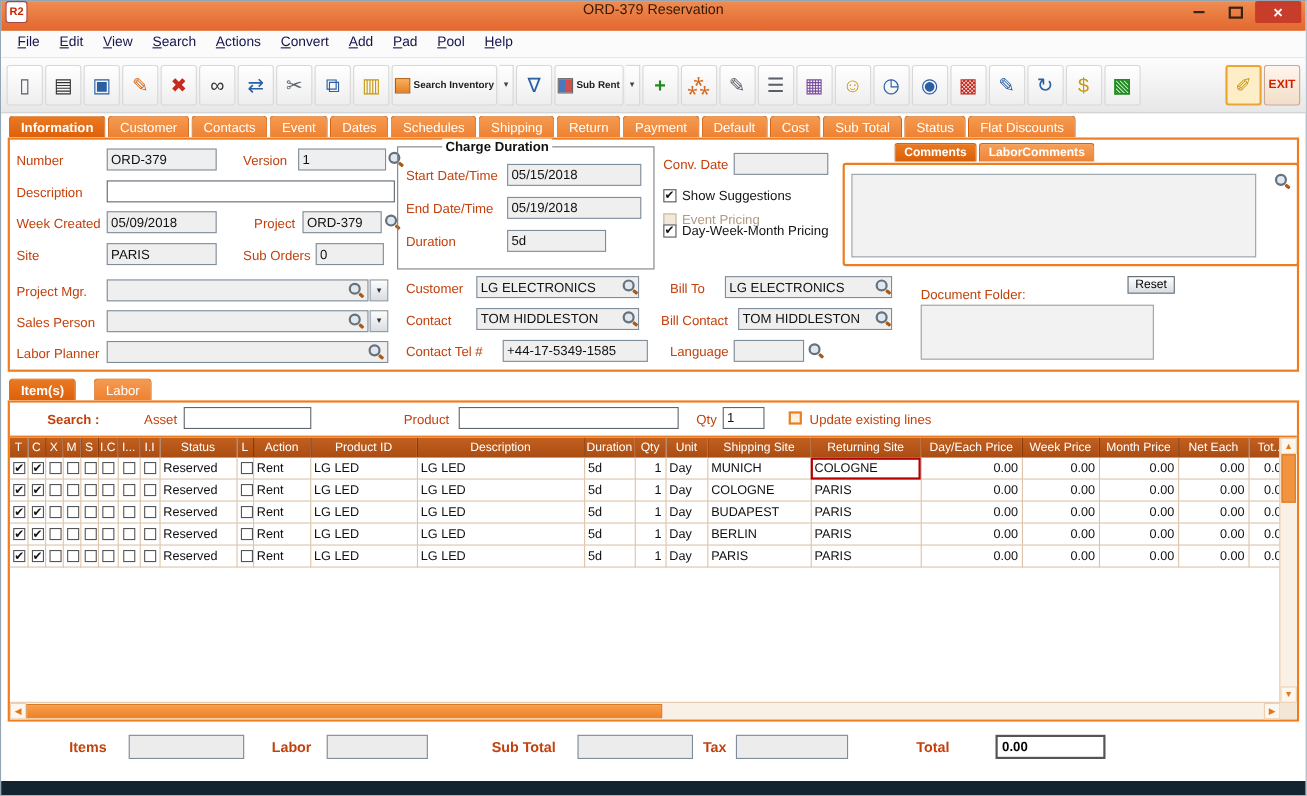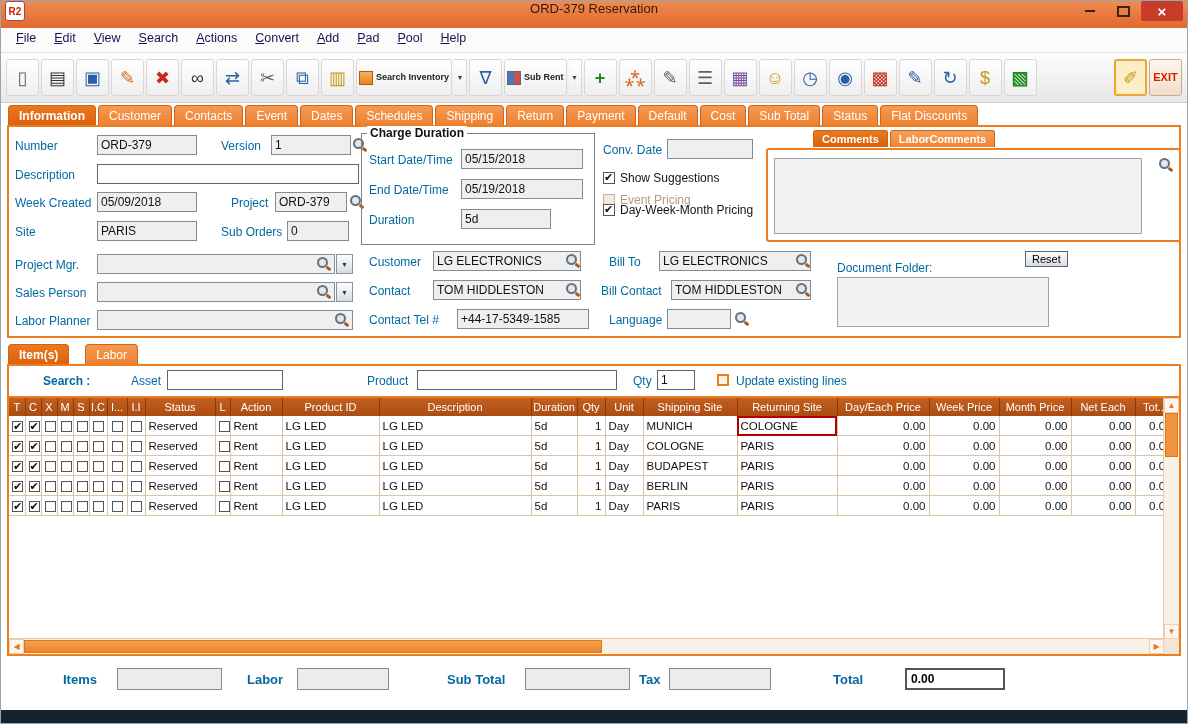--- a/index.html
+++ b/index.html
@@ -39,36 +39,36 @@
   .tbtn.hl{border:2px solid #eea430;background:#fdeec8;}
   .tbtn.exit{color:#d42000;font-weight:bold;font-size:11px;border:1px solid #c8a890;background:linear-gradient(#fff6ee,#f2ddc8);}
   .tspace{margin-left:auto;}
   
   .tabrow{display:flex;gap:2px;padding:3px 0 0 7px;height:22px;box-sizing:border-box;align-items:flex-end;}
   .tab{font-size:12px;color:#fff;padding:3px 10px 2px;background:linear-gradient(#f59a50,#ee8132);
        border:1px solid #cf6414;border-bottom:none;border-radius:4px 4px 0 0;white-space:nowrap;cursor:default;}
   .tab.sel{background:linear-gradient(#ea7a22,#dd600a);font-weight:bold;}
   
   .info-panel{position:relative;margin:0 6px;height:213px;border:2px solid #ee7d20;background:#fff;box-sizing:border-box;}
-  .lbl{position:absolute;font-size:12px;color:#0369a1;white-space:nowrap;}
+  .lbl{position:absolute;font-size:12px;color:#c2410c;white-space:nowrap;}
   .lbl.b{font-weight:bold;}
   .dislbl{color:#b39a82;}
   input.fld{position:absolute;height:20px;box-sizing:border-box;border:1px solid #7f8c99;background:#efefef;
             font-size:12px;padding:1px 3px;font-family:inherit;color:#111;}
   input.fld.white{background:#fff;border:1px solid #5c6670;}
   .mag{position:absolute;width:14px;height:14px;cursor:pointer;}
   .mag::before{content:"";position:absolute;left:0;top:0;width:7px;height:7px;border:2px solid #68707a;
                border-radius:50%;background:#dfe8f0;}
   .mag::after{content:"";position:absolute;left:9px;top:10px;width:5px;height:3px;background:#a85a18;
               transform:rotate(40deg);border-radius:1px;}
   .ddbtn{position:absolute;width:17px;height:20px;box-sizing:border-box;border:1px solid #8a949e;
          background:linear-gradient(#fdfdfd,#d9dde1);display:flex;align-items:center;justify-content:center;}
   .ddbtn::after{content:"▼";font-size:7px;color:#333;}
   .group{position:absolute;border:1px solid #808080;}
-  .group-title{position:absolute;font-size:12px;font-weight:bold;color:#111;background:#fff;padding:0 3px;}
+  .group-title{position:absolute;font-size:12px;font-weight:bold;color:#111;background:#fff;padding:0 3px;margin-left:35px;}
   .cbx-row{position:absolute;display:flex;align-items:center;gap:5px;font-size:12px;color:#141414;}
   .cb{width:12px;height:12px;box-sizing:border-box;border:1px solid #555;background:#fff;position:relative;
       display:inline-block;flex:none;}
   .cb.checked::after{content:"✔";position:absolute;left:0;top:-2px;font-size:11px;color:#111;}
   .cb.dis{border-color:#c8b29a;background:#f2e8dc;}
   .cb.orange{border:2px solid #e88022;background:#fdf2e2;}
   .ctabs{position:absolute;left:804px;top:3px;display:flex;gap:2px;}
   .ctab{font-size:11px;font-weight:bold;color:#fff;padding:2px 8px;background:linear-gradient(#f5a058,#ee8336);
         border:1px solid #cf6414;border-bottom:none;border-radius:3px 3px 0 0;}
   .ctab.sel{background:linear-gradient(#e97a22,#da5f08);}

